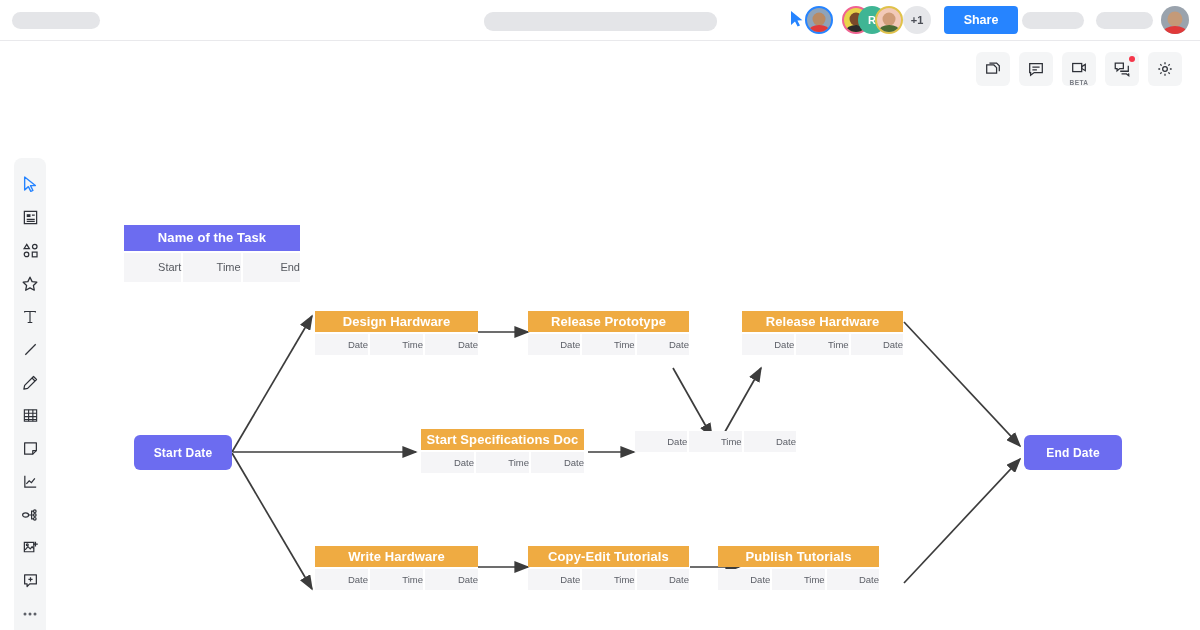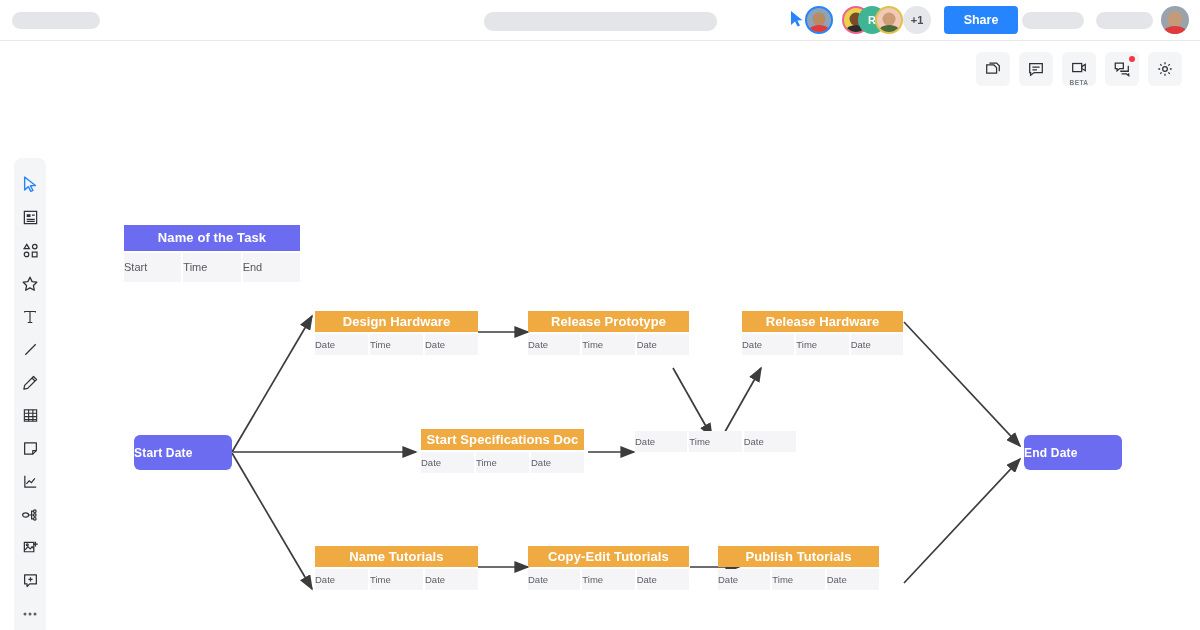--- a/index.html
+++ b/index.html
@@ -130,34 +130,34 @@
     line-height: 21px;
     height: 21px;
     letter-spacing: .1px;
   }
   .card-row { display: flex; gap: 2px; margin-top: 2px; }
   .card-cell {
     flex: 1;
     background: #f5f5f7;
     font-size: 9.5px;
     color: #5d6068;
-    text-align: left;
+    text-align: right;
     line-height: 21px;
     height: 21px;
   }
   .orange .card-header { background: #efab42; }
 
   .pill {
     position: absolute;
     background: #6c6cf0;
     color: #fff;
     border-radius: 6px;
     font-size: 12px;
     font-weight: 700;
-    display: flex; align-items: center; justify-content: flex-start;
+    display: flex; align-items: center; justify-content: center;
     letter-spacing: .2px;
   }
 
   .legend { position: absolute; left: 124px; top: 184px; width: 176px; }
   .legend .card-header { font-size: 13px; line-height: 26px; height: 26px; }
   .legend .card-cell { font-size: 11px; line-height: 29px; height: 29px; color: #55585f; }
 </style>
 </head>
 <body>
 
@@ -403,21 +403,21 @@
 
   <div class="card orange" style="left:635px; top:388px; width:161px;">
     <div class="card-row">
       <div class="card-cell">Date</div>
       <div class="card-cell">Time</div>
       <div class="card-cell">Date</div>
     </div>
   </div>
 
   <div class="card orange" style="left:315px; top:505px; width:163px;">
-    <div class="card-header">Name Tutorials</div>
+    <div class="card-header">Write Hardware</div>
     <div class="card-row">
       <div class="card-cell">Date</div>
       <div class="card-cell">Time</div>
       <div class="card-cell">Date</div>
     </div>
   </div>
 
   <div class="card orange" style="left:528px; top:505px; width:161px;">
     <div class="card-header">Copy-Edit Tutorials</div>
     <div class="card-row">

